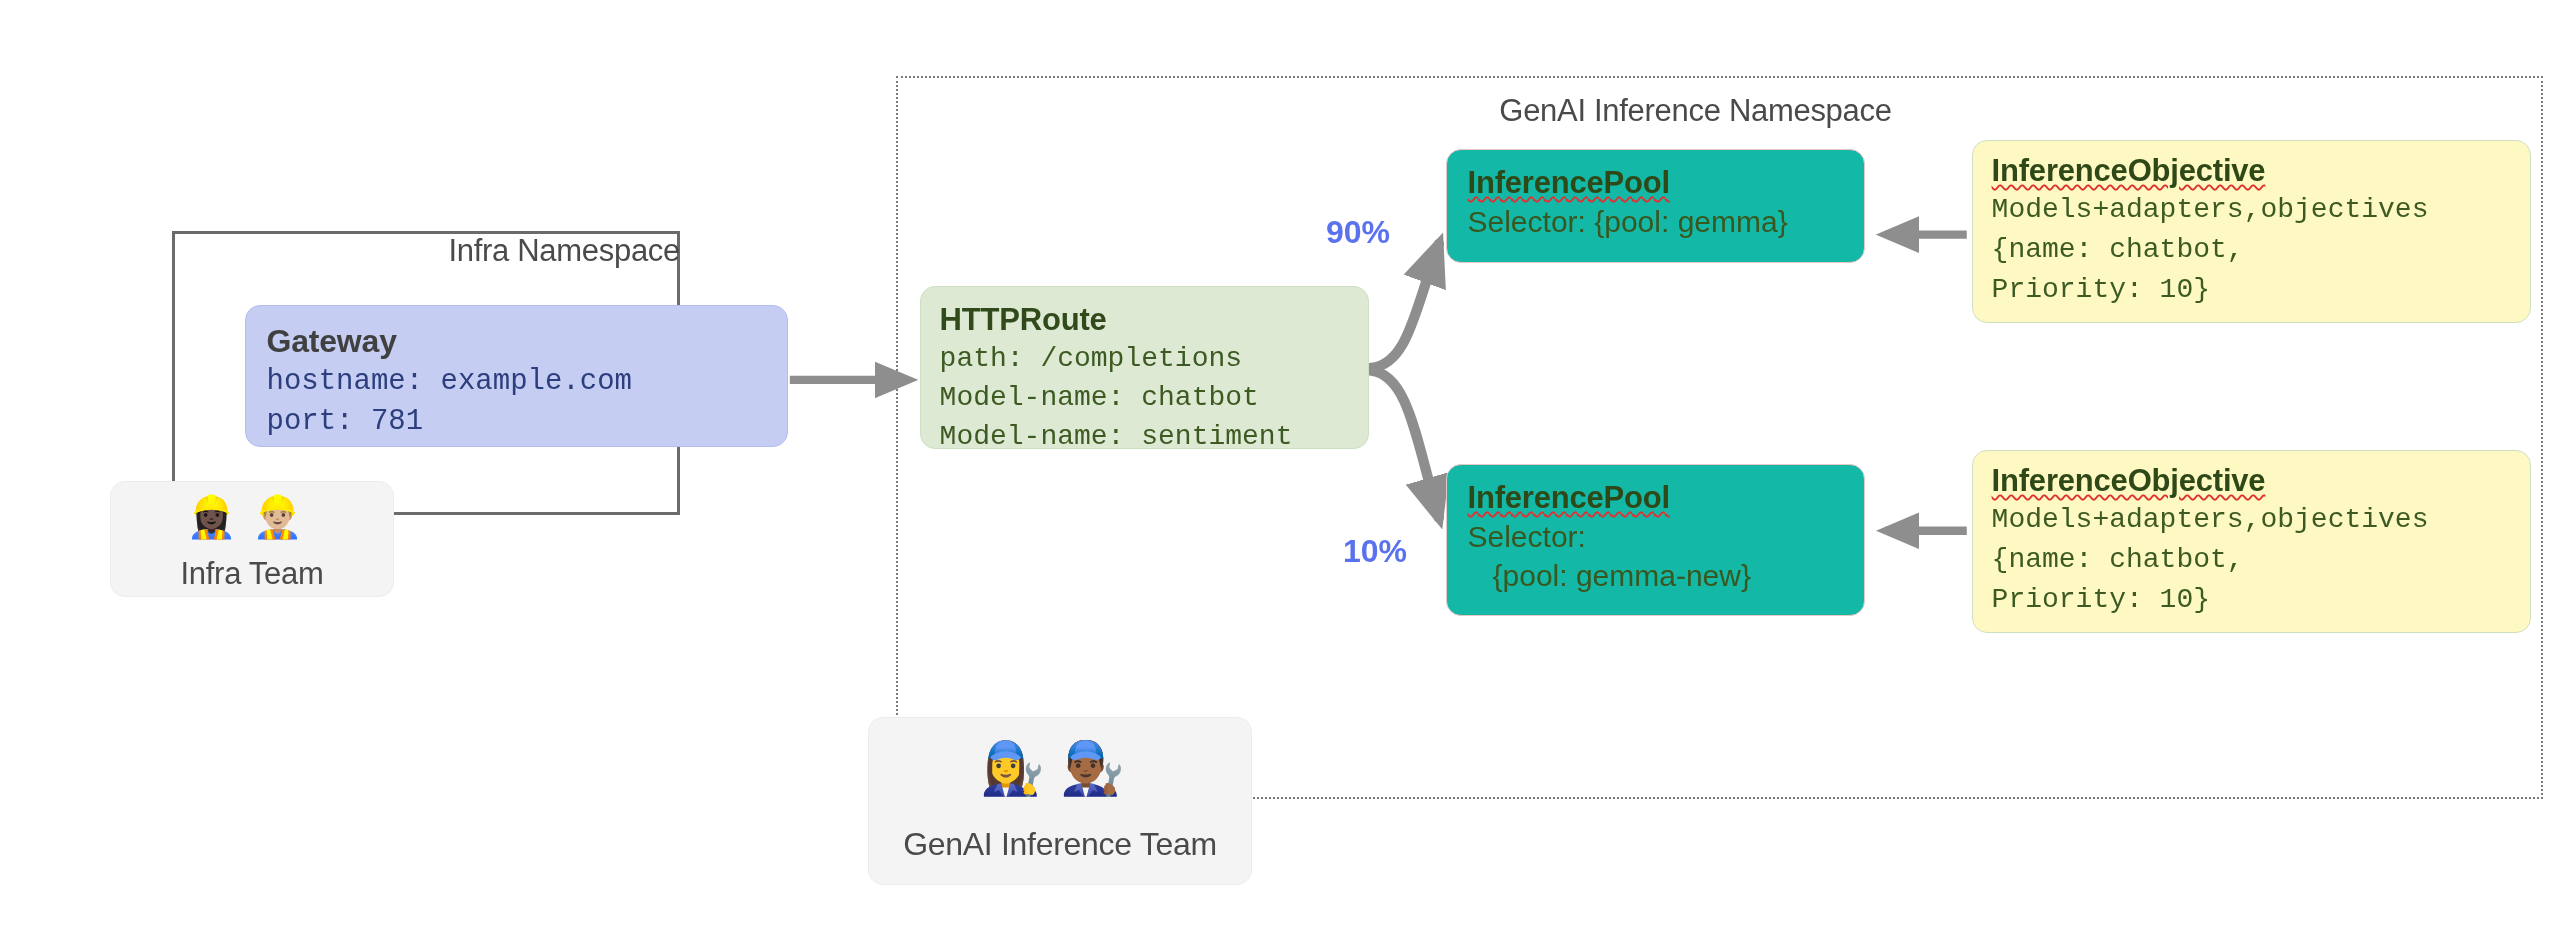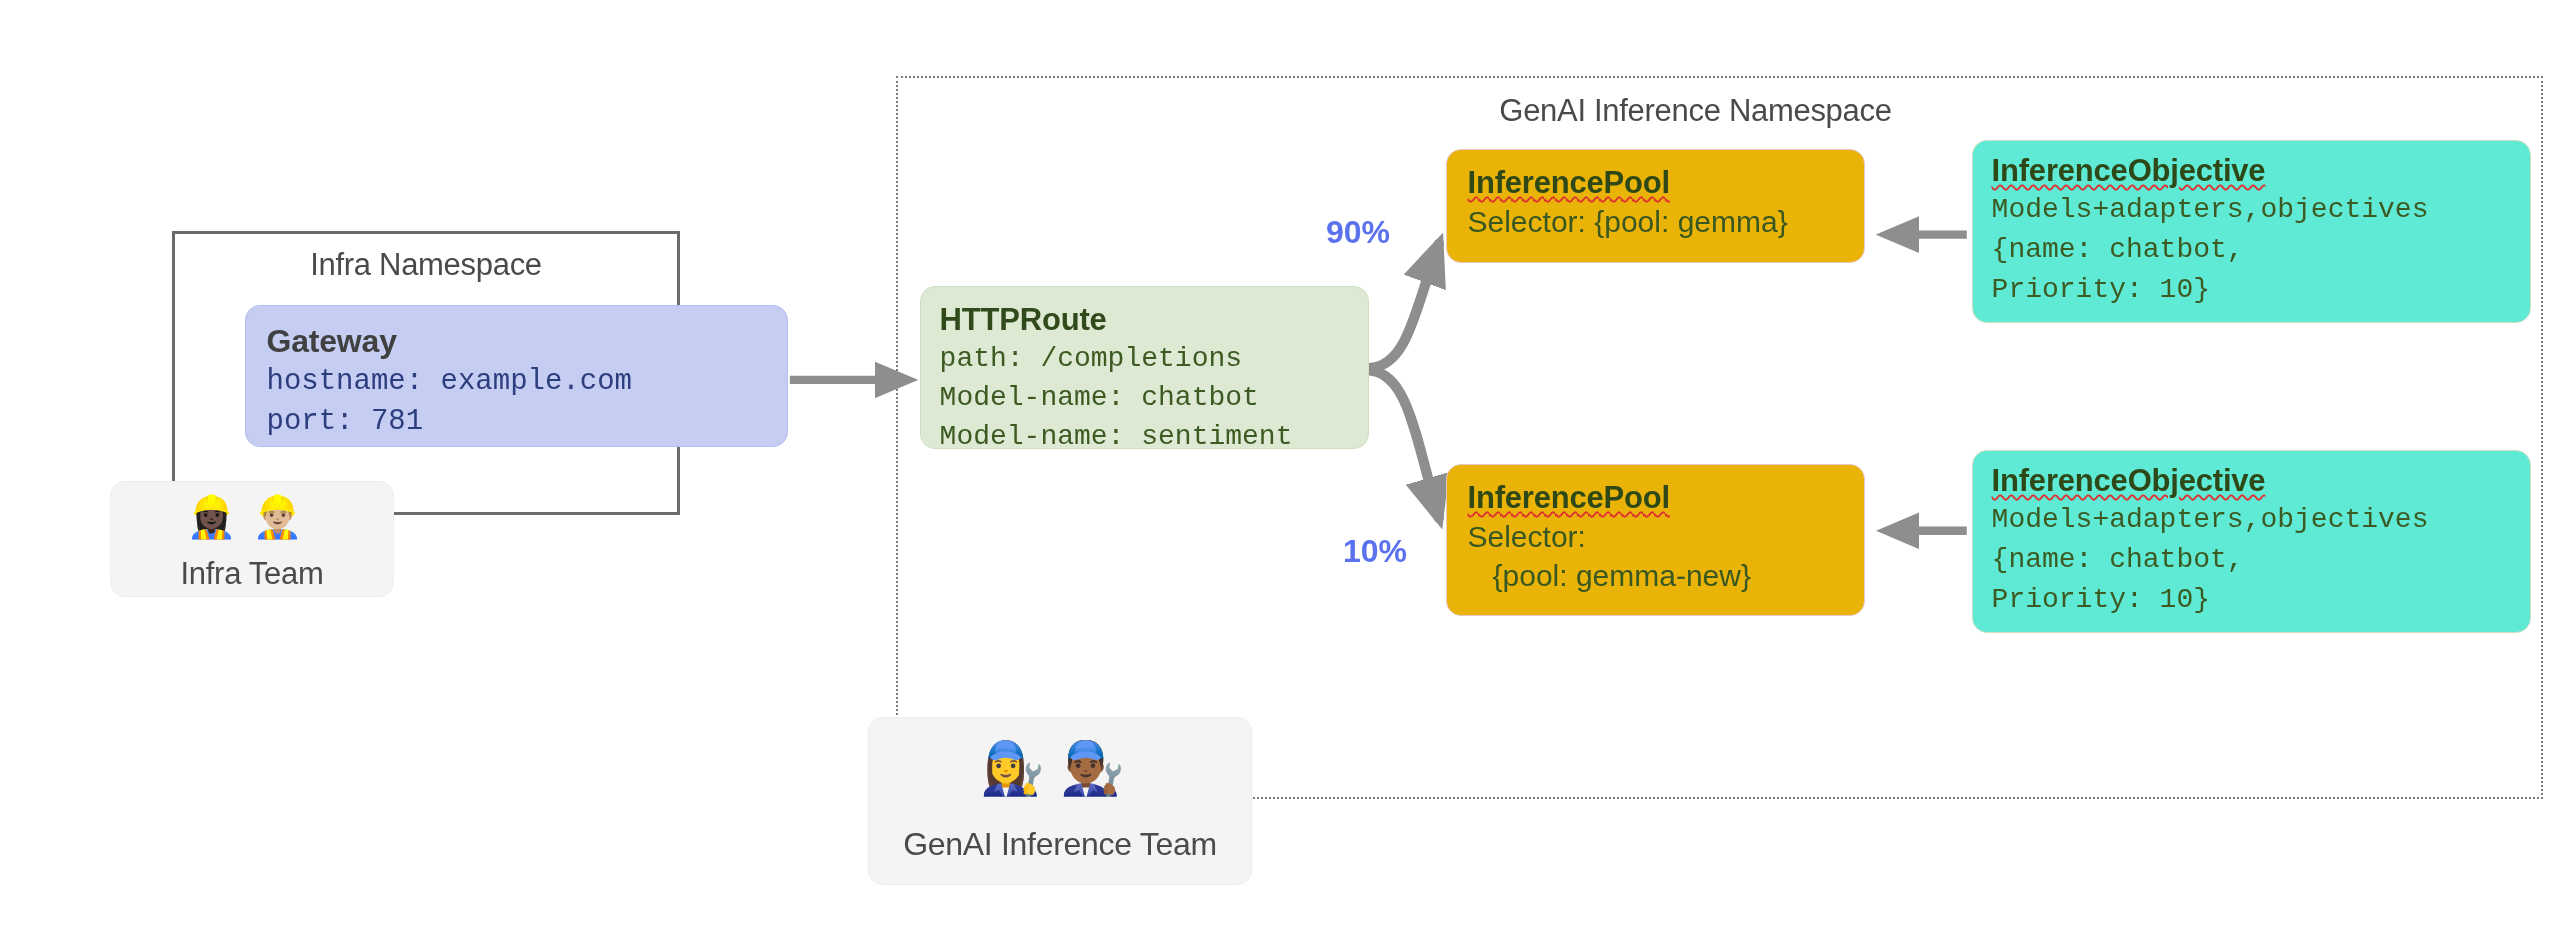--- a/index.html
+++ b/index.html
@@ -22,23 +22,23 @@
   
   #infra-namespace {
     left: 172px; top: 231px;
     width: 508px; height: 284px;
     border: 3.7px solid #6b6b6b;
     box-sizing: border-box;
     background: transparent;
     z-index: 2;
   }
   #infra-namespace-title {
-    left: 172px; top: 247px;
+    left: 172px; top: 233px;
     width: 508px;
-    text-align: center;
+    text-align: right;
     font-size: 31px;
     color: #4a4a4a;
     letter-spacing: -0.3px;
     z-index: 6;
   }
 
   #genai-namespace {
     left: 896px; top: 76px;
     width: 1647px; height: 723px;
     border: 2.8px dotted #7a7a7a;
@@ -111,41 +111,41 @@
   }
   #httproute-card .body {
     font-family: "Liberation Mono", "DejaVu Sans Mono", monospace;
     font-size: 28px;
     line-height: 39px;
     color: #3c5a22;
   }
 
   
   .pool-card {
-    background: #eab308;
+    background: #14b8a6;
     border: 1.9px solid #e9c6c6;
     padding: 13px 20.5px;
     width: 419px;
   }
   #pool-top { left: 1446px; top: 149px; height: 114px; }
   #pool-bottom { left: 1446px; top: 464px; height: 152px; }
   .pool-card .title {
     font-size: 31px;
     color: #2f4818;
     line-height: 39px;
   }
   .pool-card .body {
     font-size: 30px;
     line-height: 39px;
     color: #395720;
   }
 
   
   .objective-card {
-    background: #5eead4;
+    background: #fef9c3;
     border: 1.9px solid #cfe0c2;
     padding: 11.2px 18.6px;
     width: 559px;
     height: 183px;
     left: 1972px;
   }
   #objective-top { top: 140px; }
   #objective-bottom { top: 450px; }
   .objective-card .title {
     font-size: 31px;

